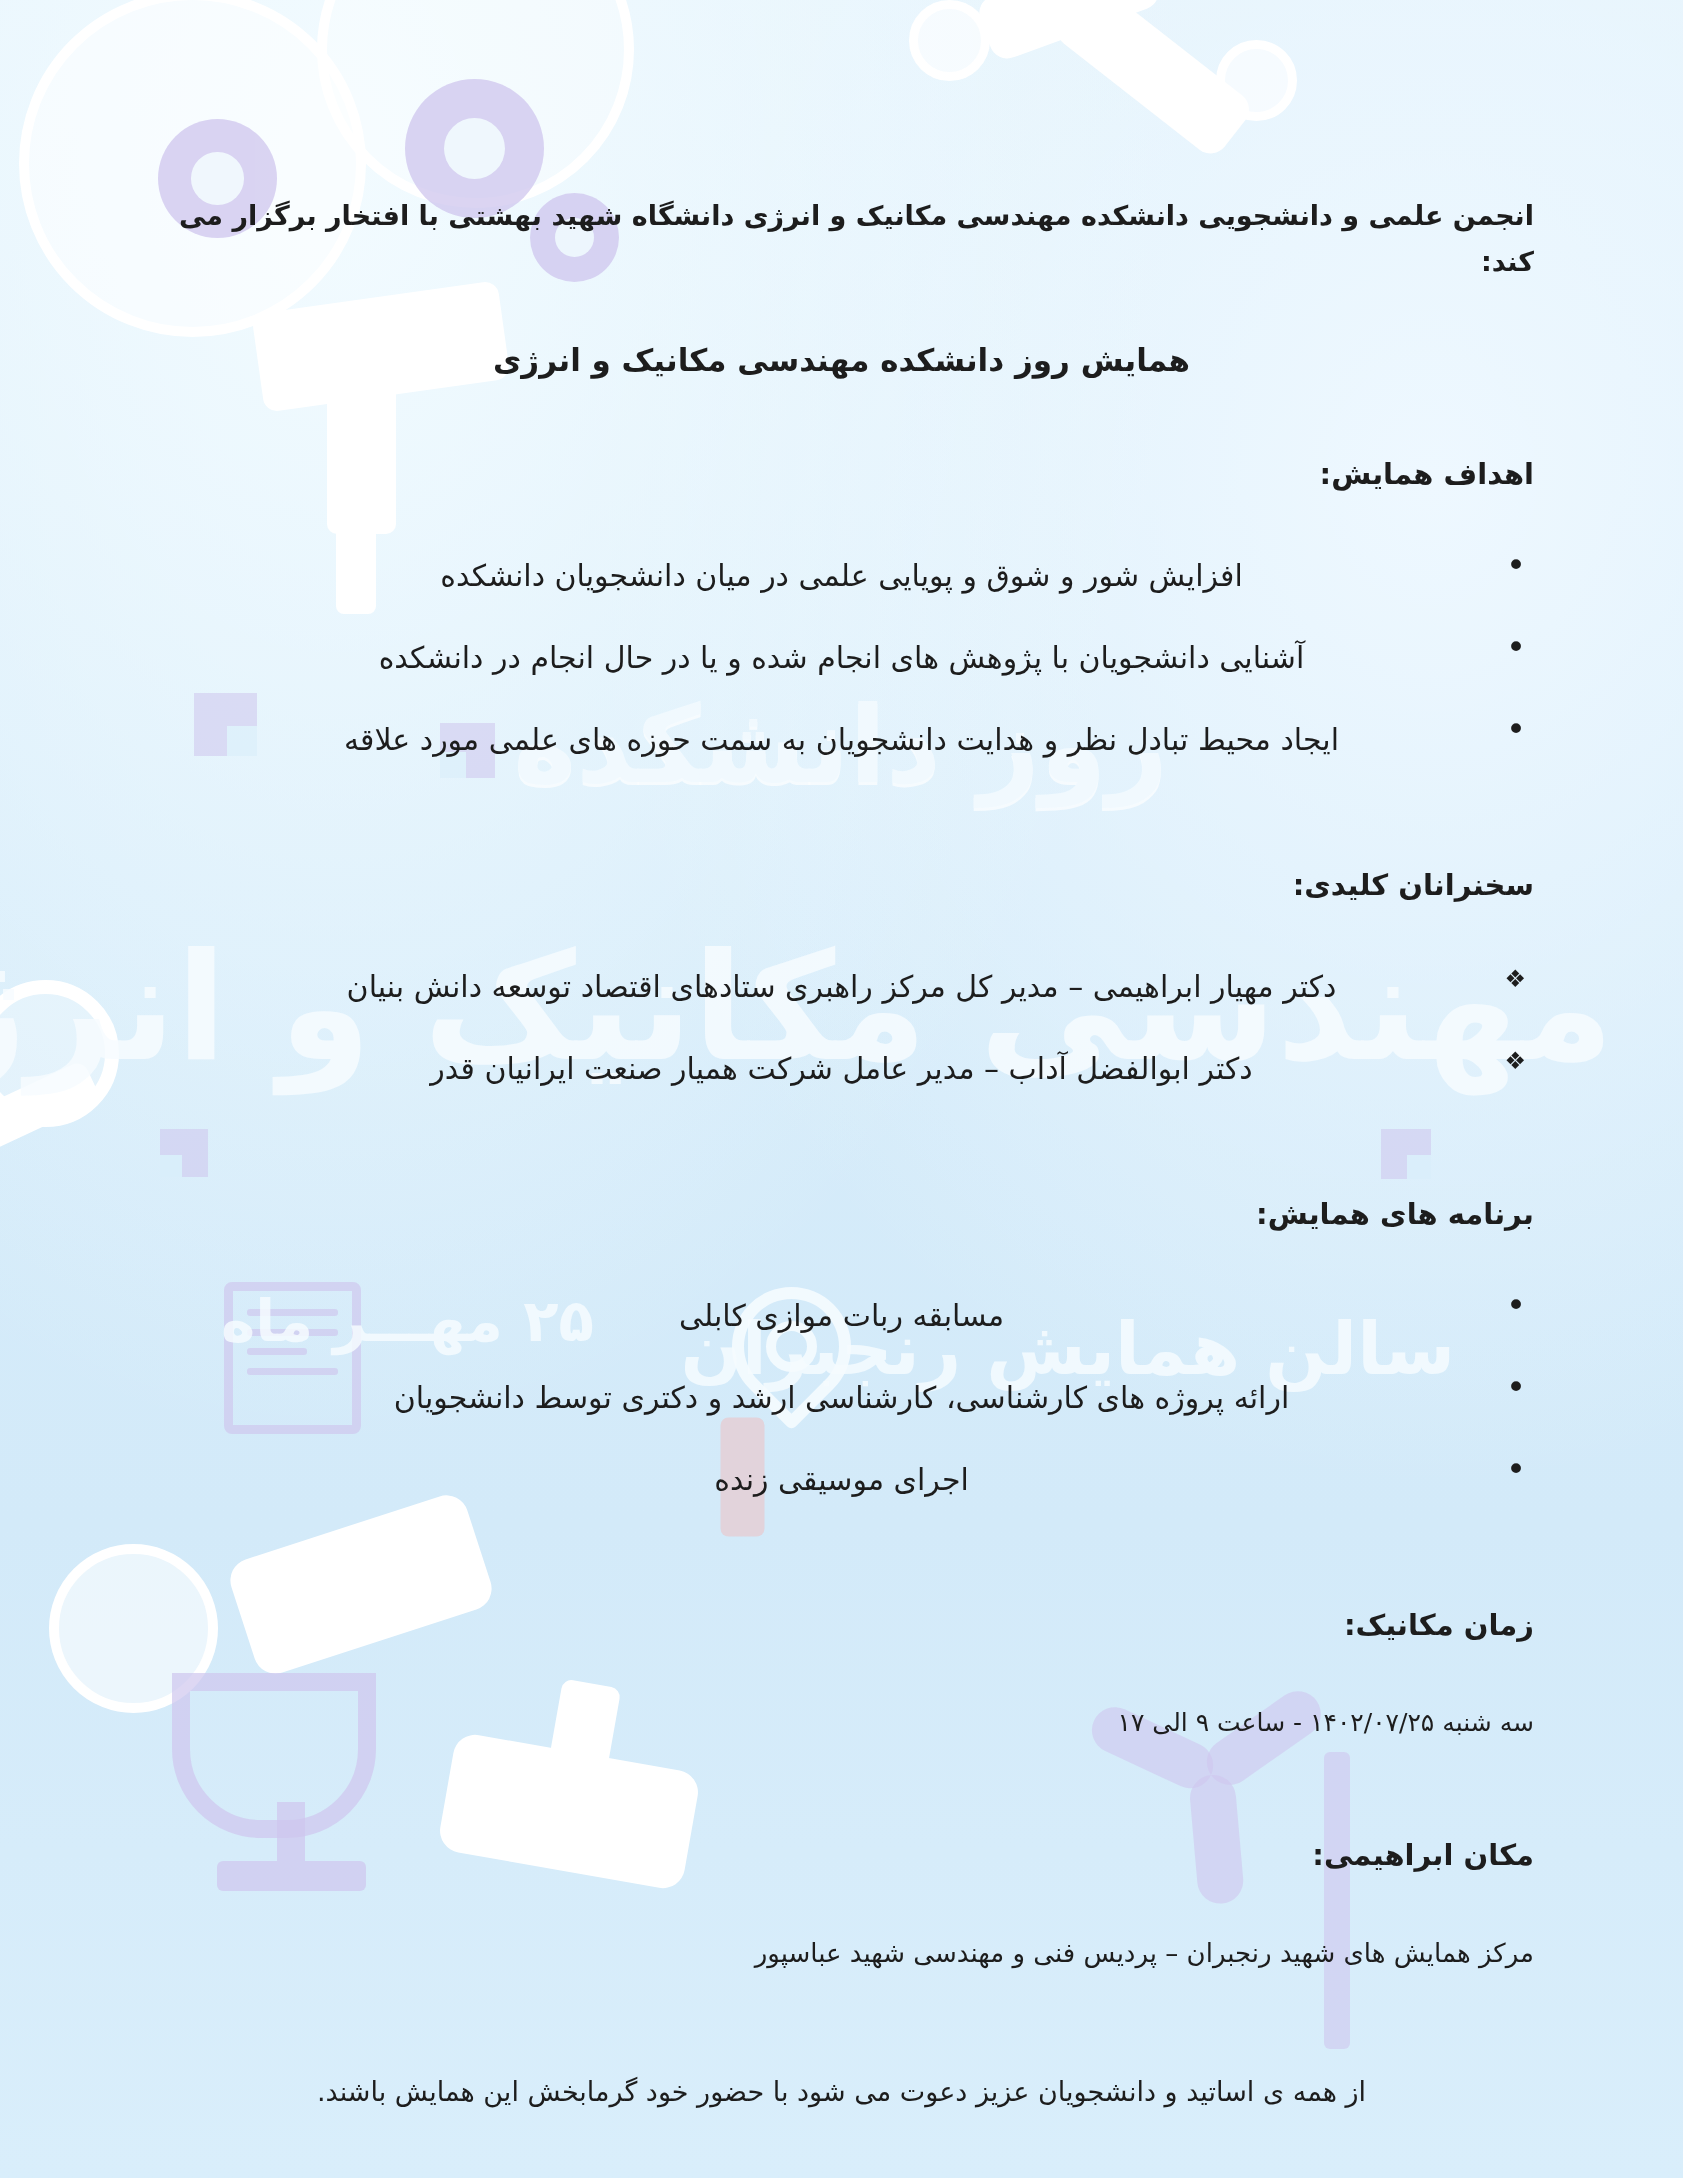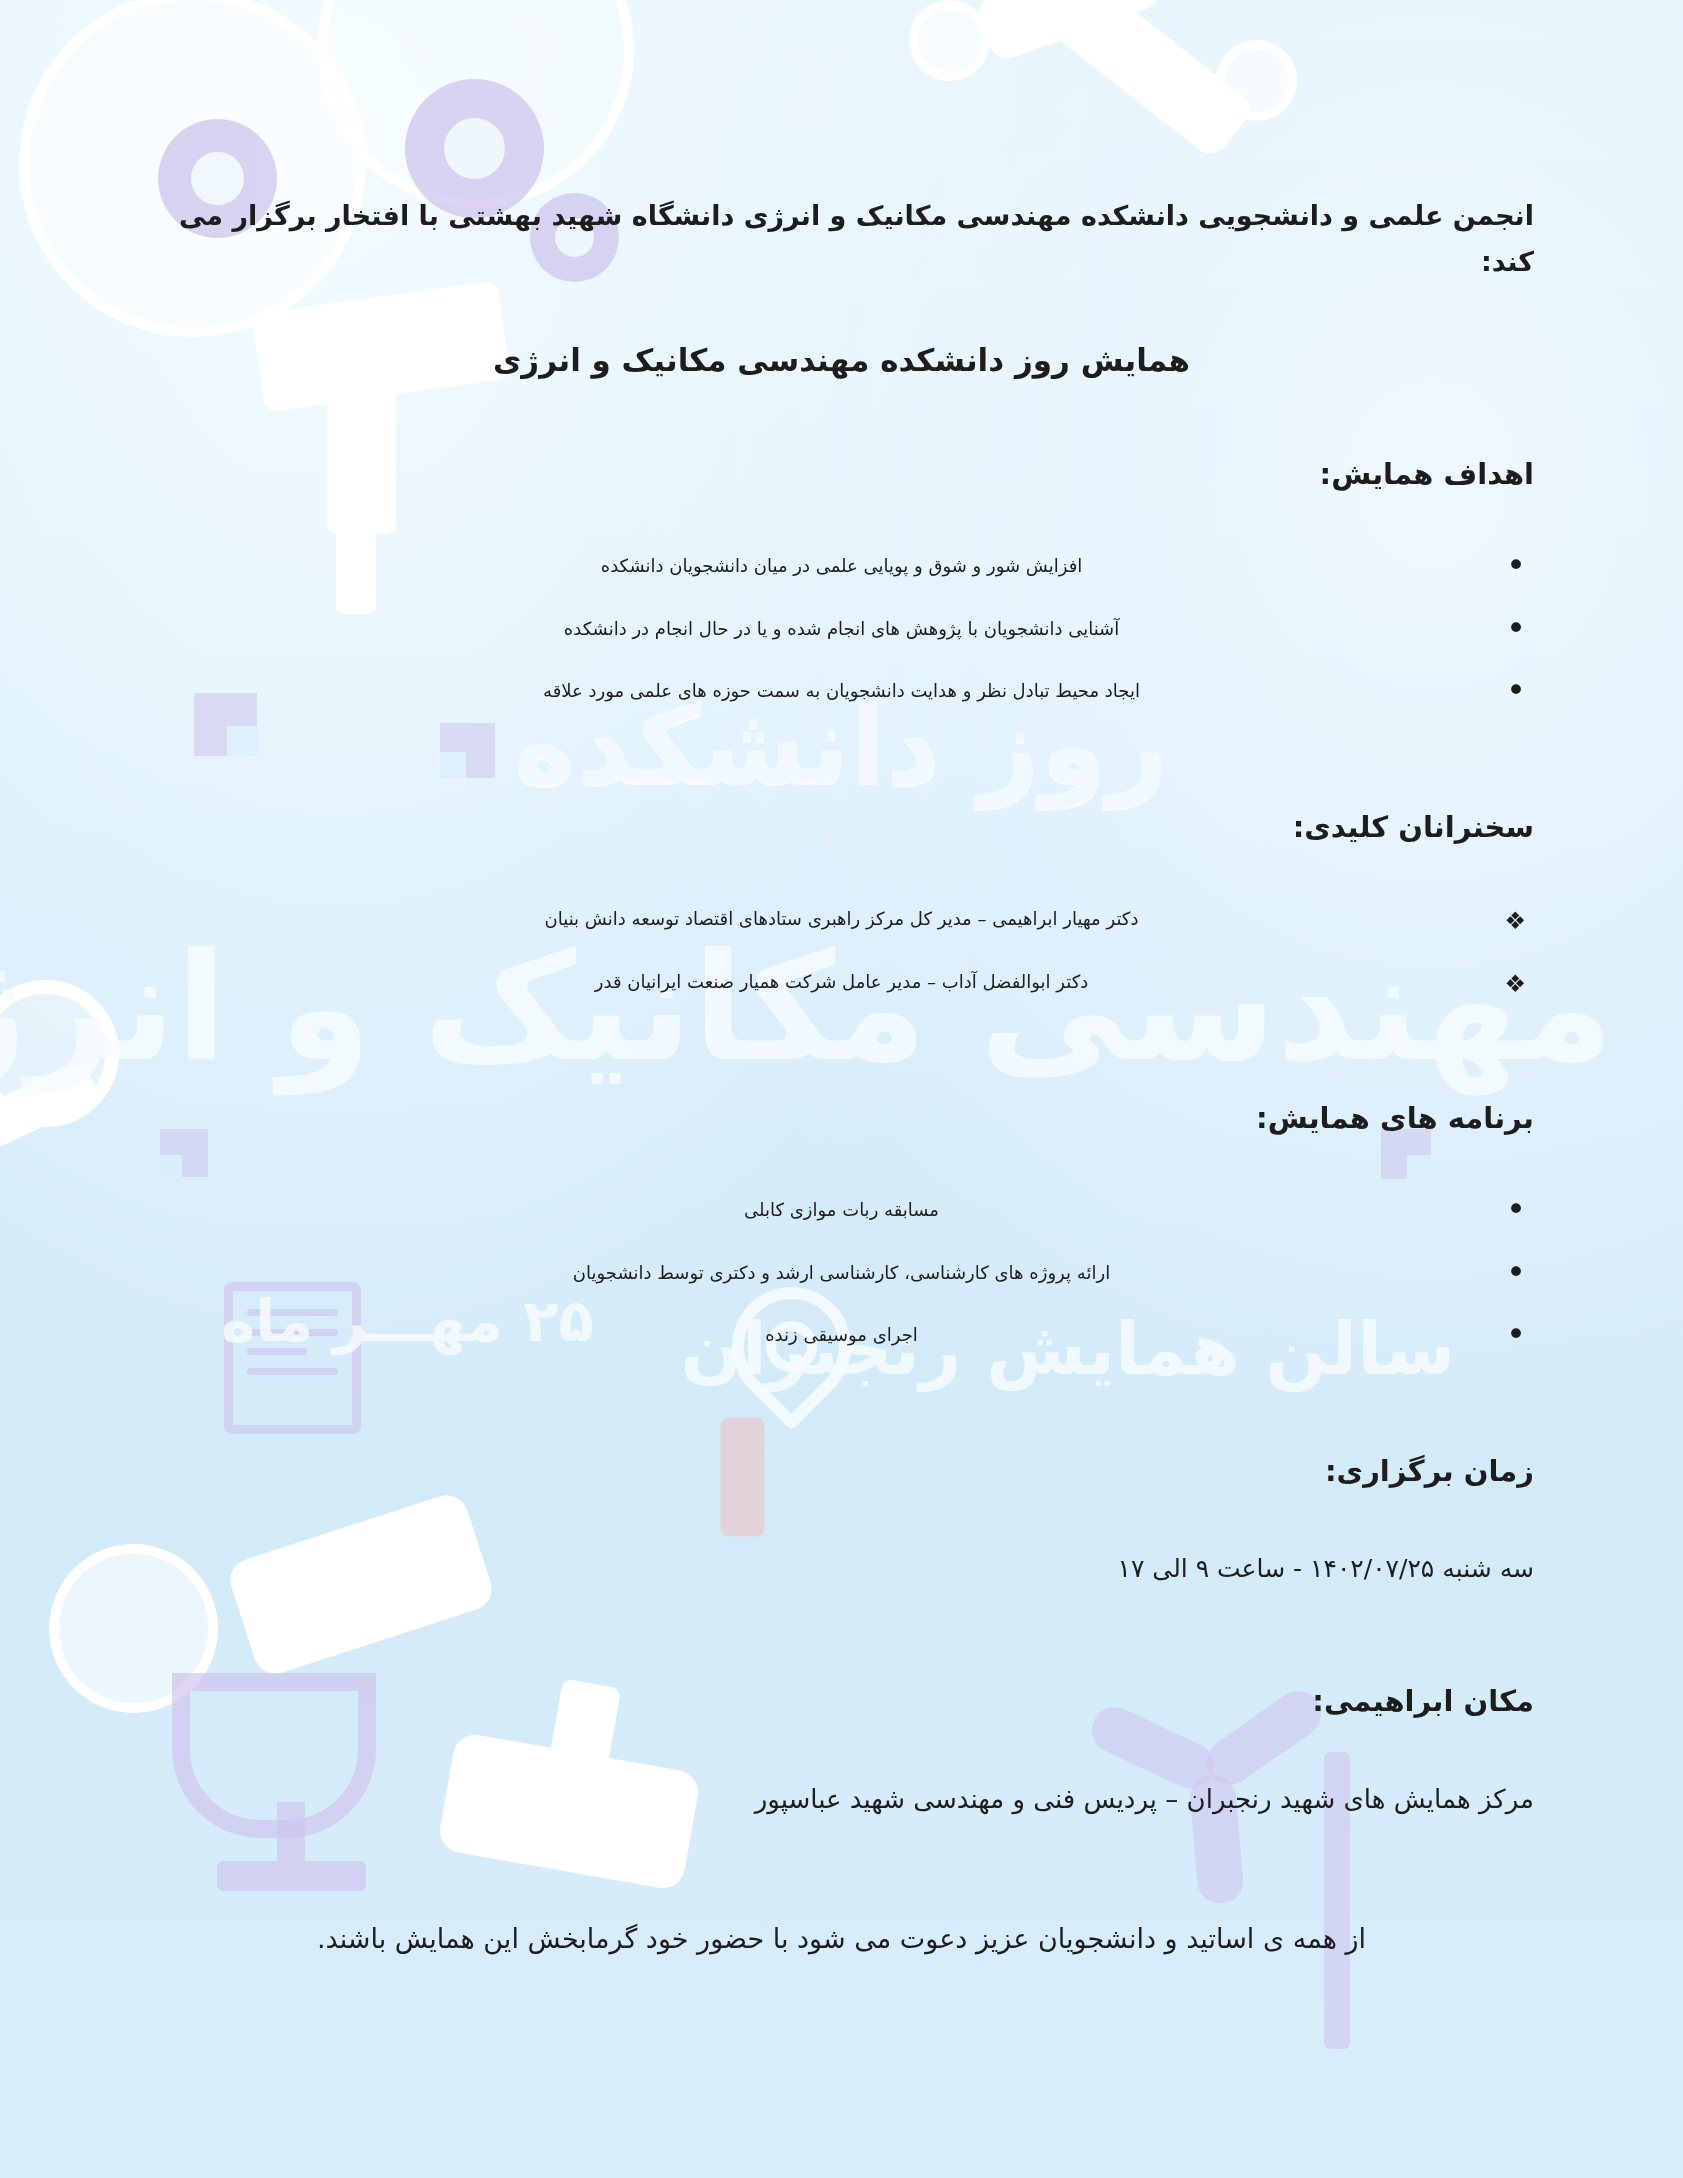--- a/index.html
+++ b/index.html
@@ -265,21 +265,21 @@
     margin: 0 0 61px 0;
   }
   ul.bullets,
   ul.diamonds {
     list-style: none;
     margin: 0 0 104px 0;
     padding: 0;
   }
   ul.bullets li,
   ul.diamonds li {
-    font-size: 18px;
+    font-size: 30px;
     text-align: center;
     line-height: 1.6;
     margin-bottom: 34px;
     position: relative;
   }
   ul.bullets li:before {
     content: "\2022";
     position: absolute;
     right: 8px;
     top: -4px;
@@ -399,21 +399,21 @@
     <li>دکتر ابوالفضل آداب – مدیر عامل شرکت همیار صنعت ایرانیان قدر</li>
   </ul>
 
   <h2 class="section">برنامه های همایش:</h2>
   <ul class="bullets gap-lg">
     <li>مسابقه ربات موازی کابلی</li>
     <li>ارائه پروژه های کارشناسی، کارشناسی ارشد و دکتری توسط دانشجویان</li>
     <li>اجرای موسیقی زنده</li>
   </ul>
 
-  <h2 class="section tight">زمان برگزاری:</h2>
+  <h2 class="section tight">زمان مکانیک:</h2>
   <p class="plain sm">سه شنبه ۱۴۰۲/۰۷/۲۵ - ساعت ۹ الی ۱۷</p>
 
   <h2 class="section tight">مکان ابراهیمی:</h2>
   <p class="plain">مرکز همایش های شهید رنجبران – پردیس فنی و مهندسی شهید عباسپور</p>
 
   <p class="closing">از همه ی اساتید و دانشجویان عزیز دعوت می شود با حضور خود گرمابخش این همایش باشند.</p>
 </div>
 
 
 </body></html>

